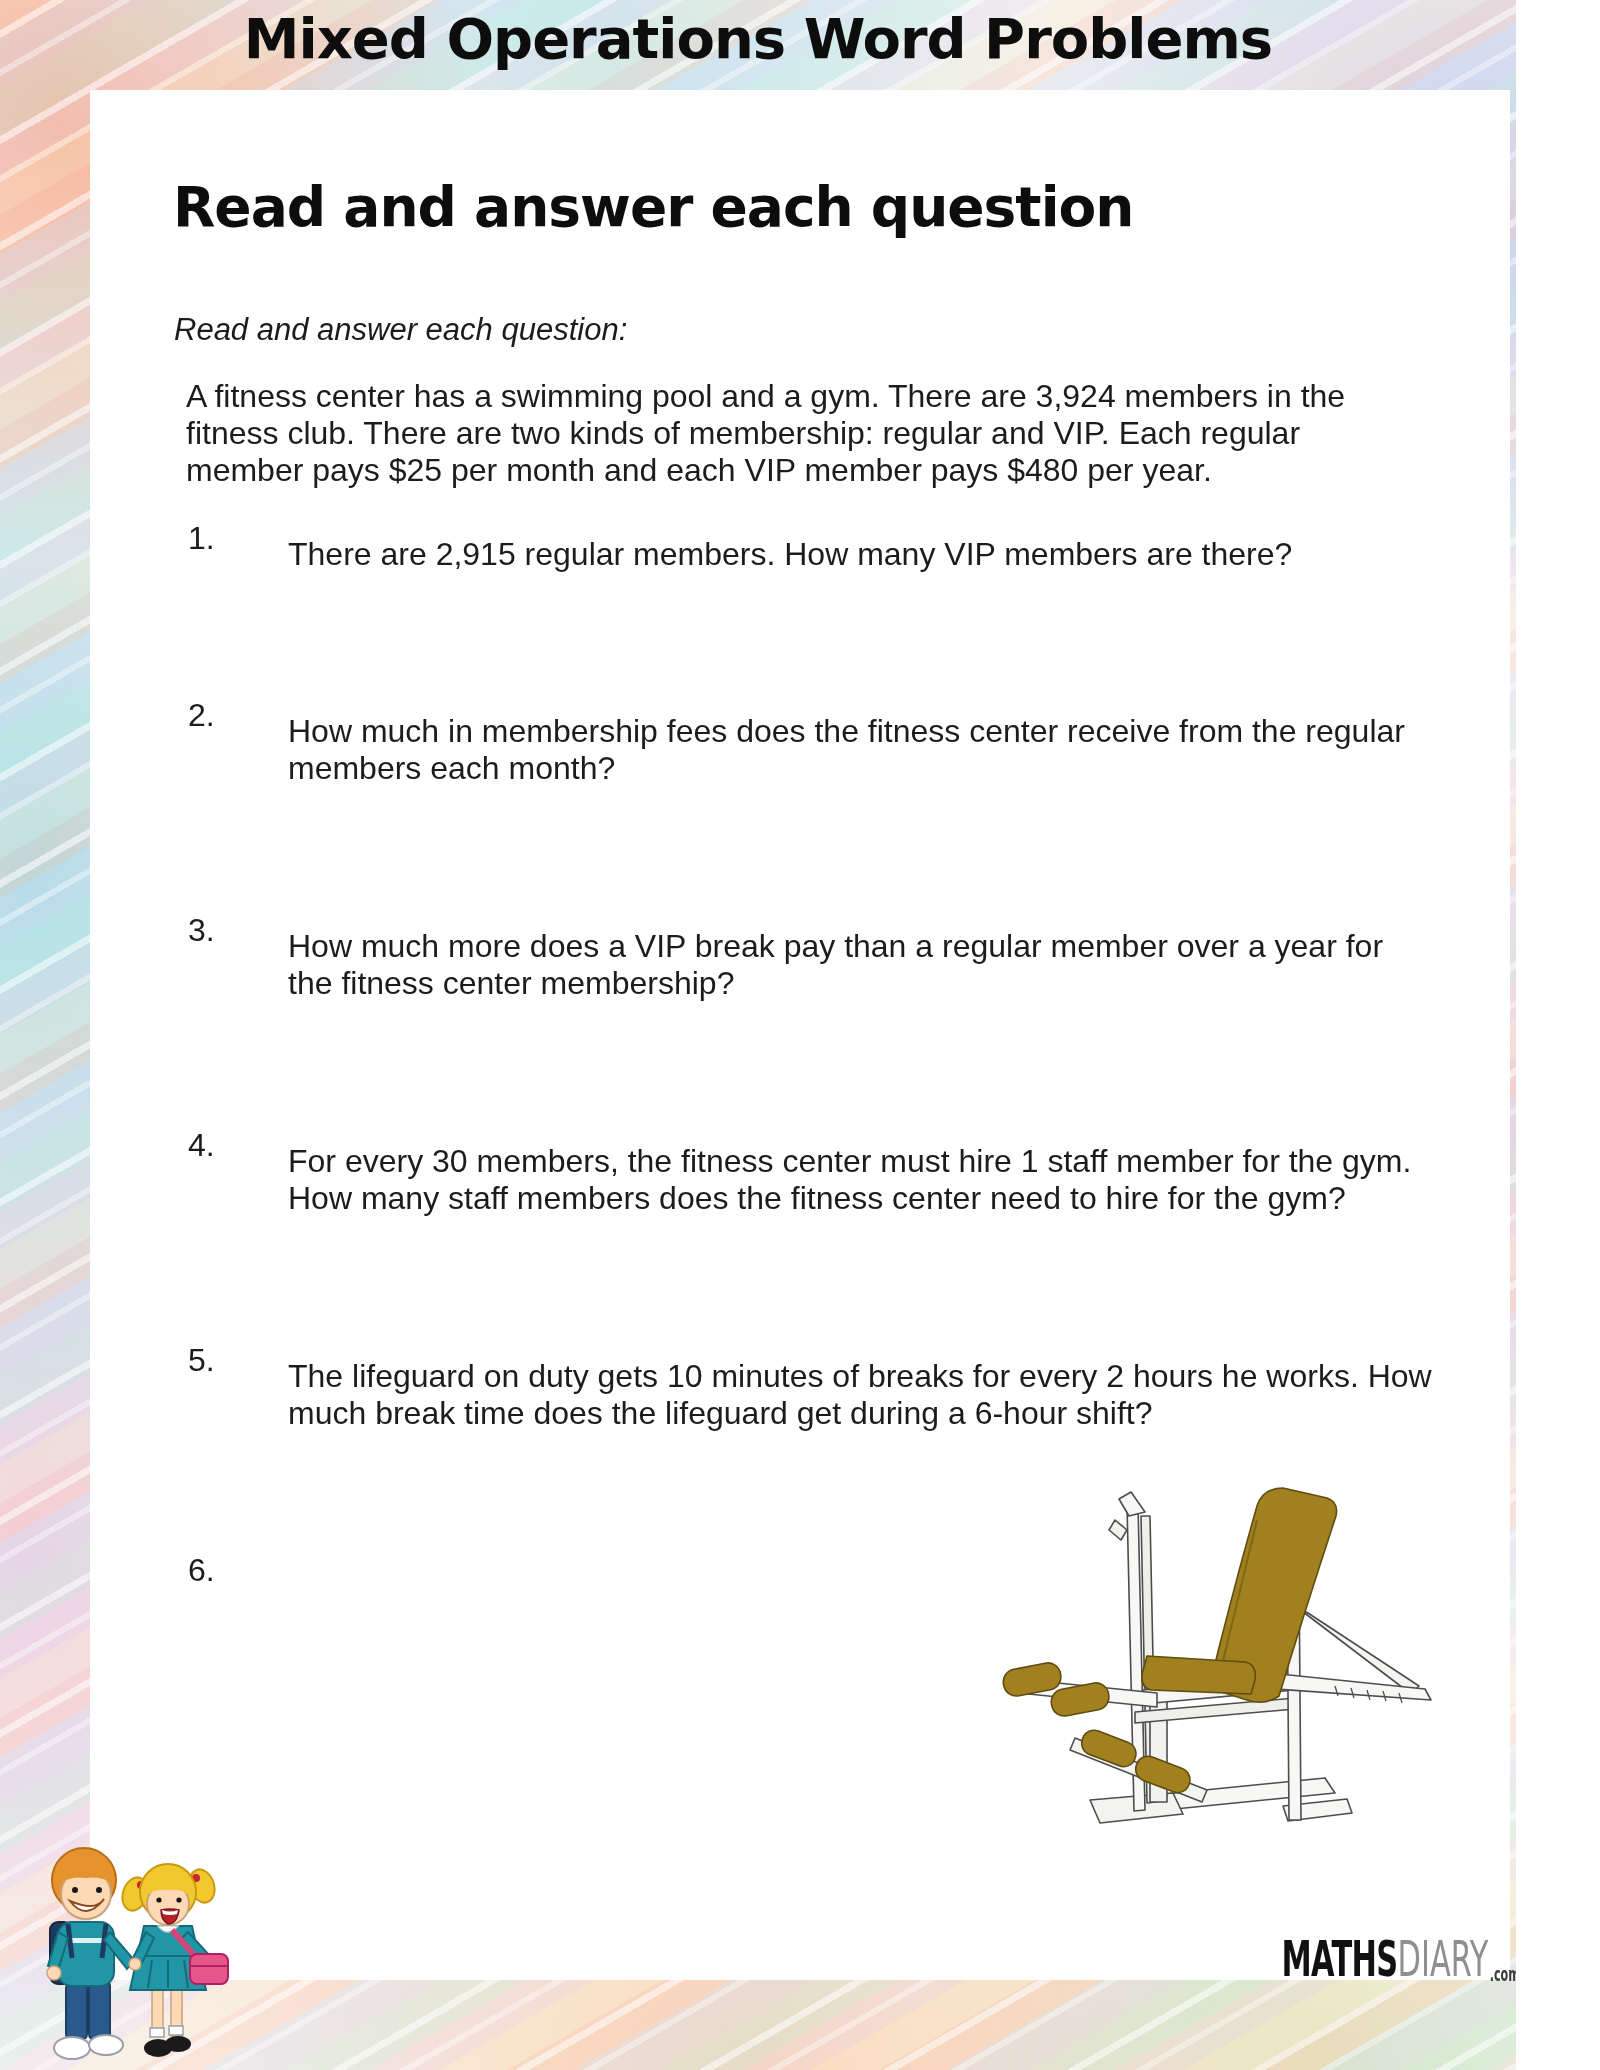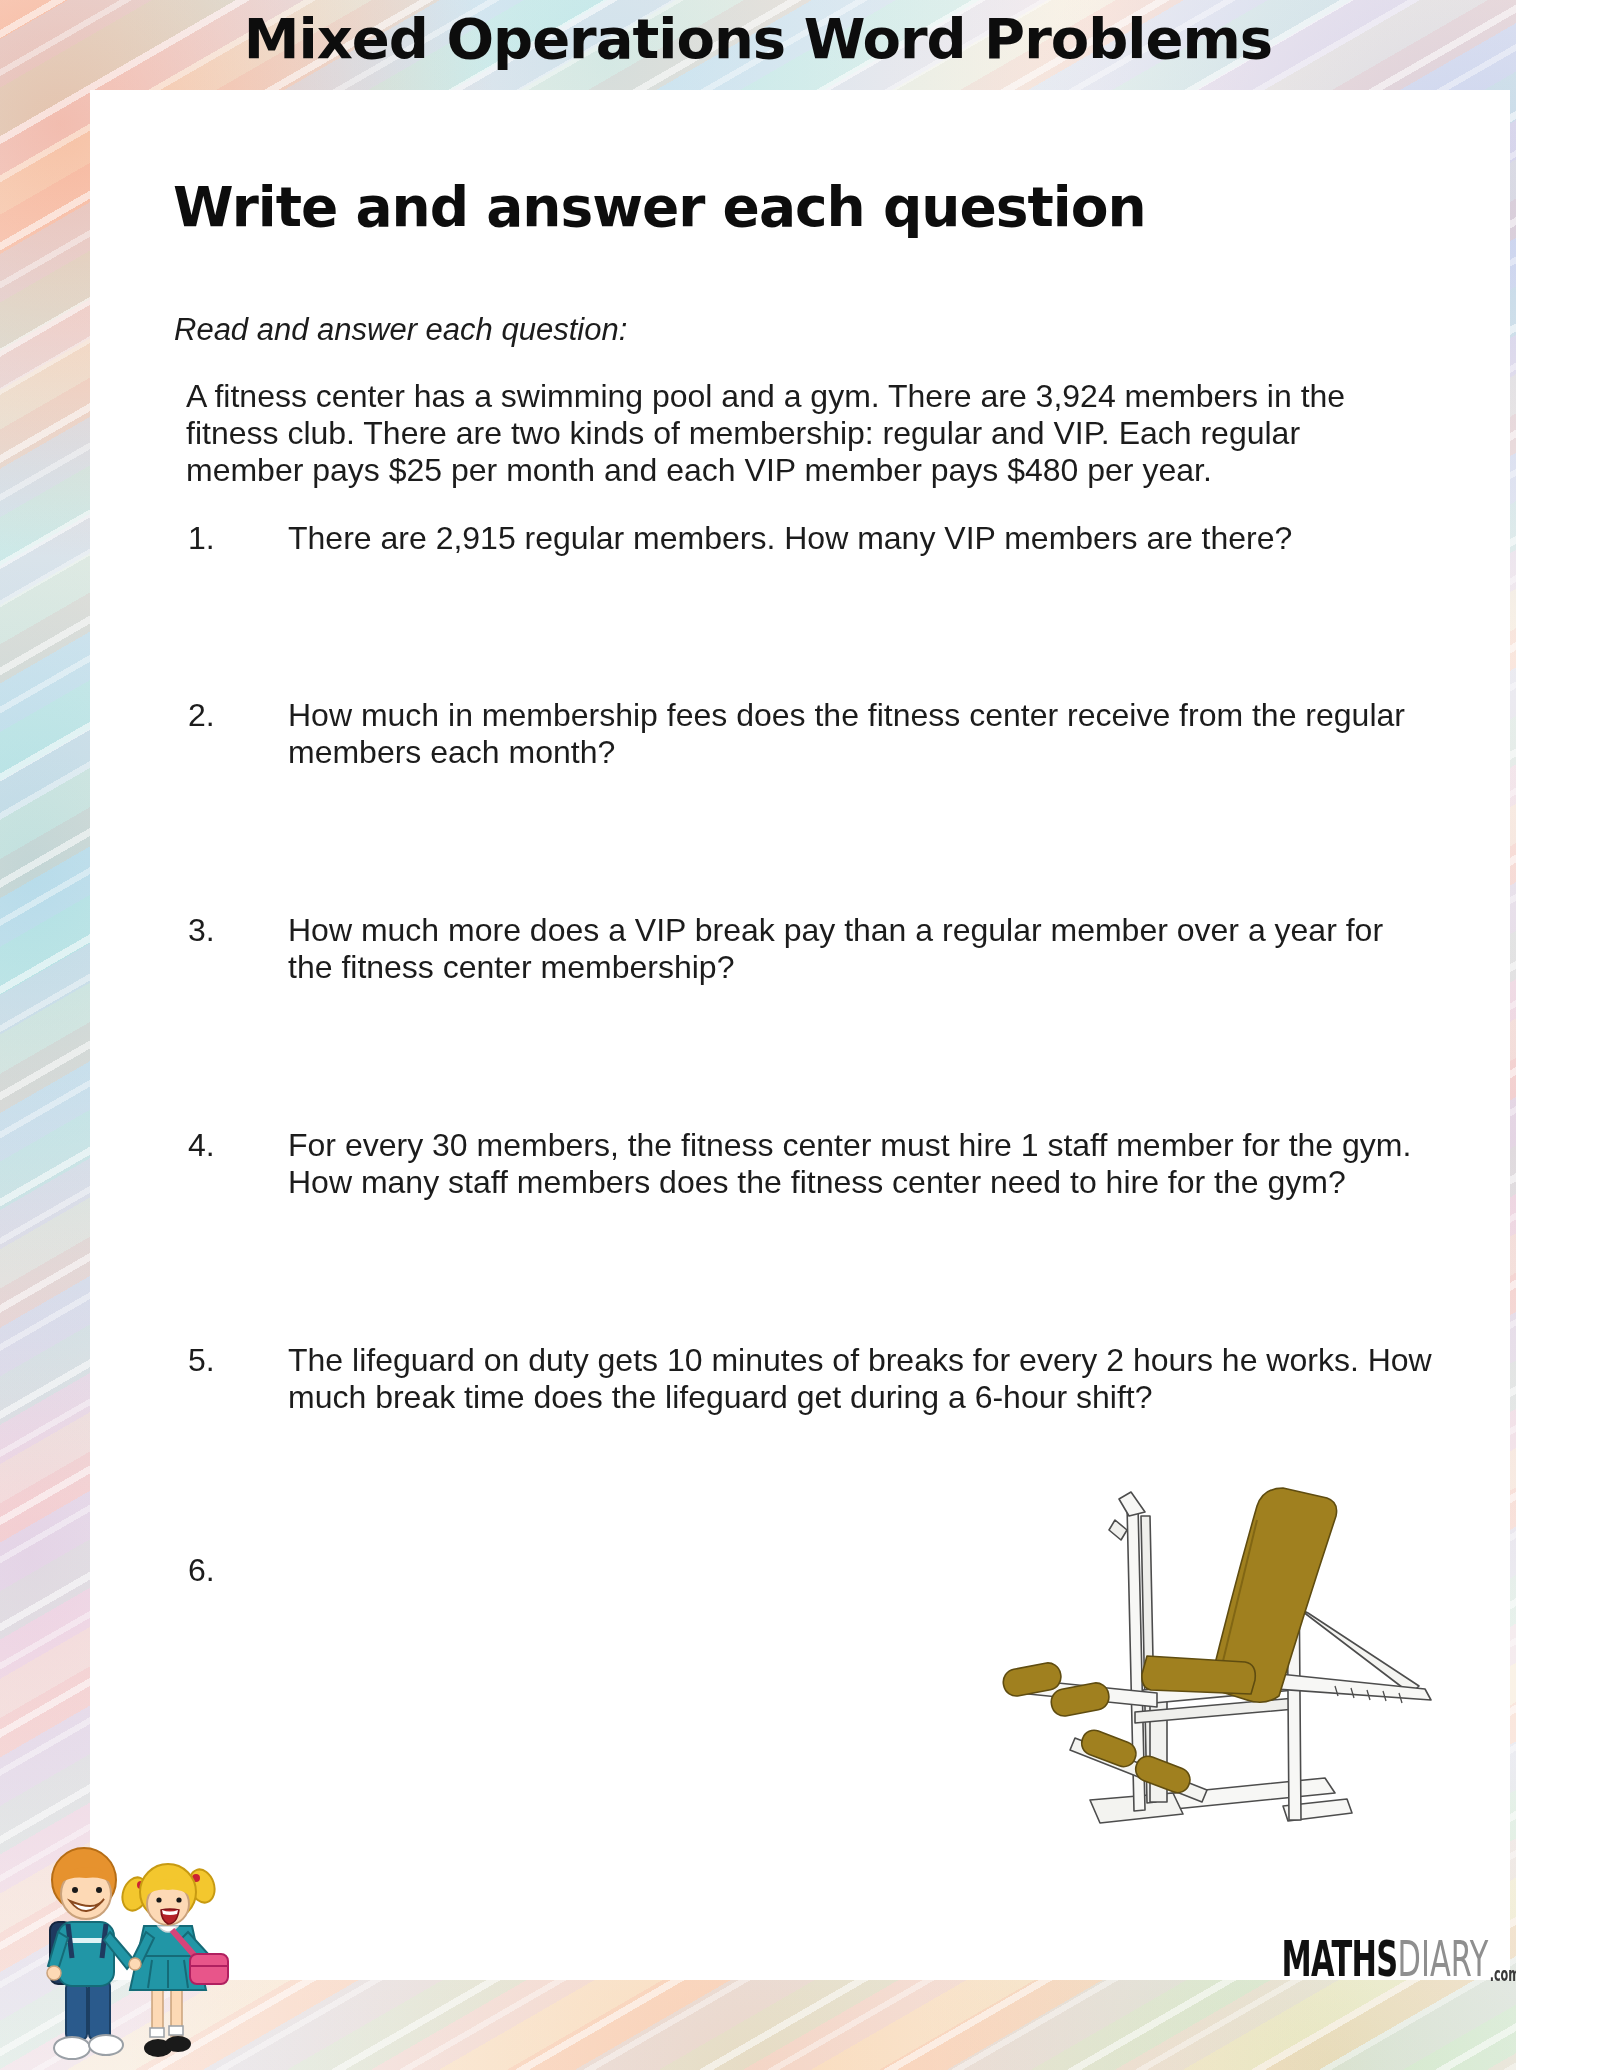--- a/index.html
+++ b/index.html
@@ -58,21 +58,21 @@
     position:absolute;left:96px;top:288px;
     font-size:32px;line-height:37px;white-space:pre-line;
     width:1300px;
   }
   .q{
     position:absolute;left:98px;
     display:flex;align-items:flex-start;
     font-size:32px;line-height:37px;
   }
   .q-num{width:100px;flex:0 0 100px;}
-  .q-text{white-space:pre-line;max-width:1190px;}
+  .q-text{white-space:pre-line;max-width:1190px;margin-top:16px;}
   .q1{top:430px;} .q2{top:607px;} .q3{top:822px;}
   .q4{top:1037px;} .q5{top:1252px;} .q6{top:1462px;}
   .q6 .q-text{white-space:normal;text-align:justify;width:700px;}
   .bench{position:absolute;left:905px;top:1360px;width:445px;height:390px;}
   .kids{position:absolute;left:22px;top:1838px;width:215px;height:232px;}
   .brand{
     position:absolute;left:1285px;top:1912px;width:235px;height:72px;
     display:flex;align-items:flex-end;justify-content:flex-end;
     transform:scale(.66,1.1);transform-origin:right bottom;
     white-space:nowrap;
@@ -92,21 +92,21 @@
 </style>
 </head>
 <body>
 
 <div class="canvas">
 
   <div class="doc-title">Mixed Operations Word Problems</div>
 
   <div class="page">
 
-    <div class="ws-heading">Write and answer each question</div>
+    <div class="ws-heading">Read and answer each question</div>
 
     <div class="ws-instruction">Read and answer each question:</div>
 
     <div class="ws-intro">A fitness center has a swimming pool and a gym. There are 3,924 members in the
 fitness club. There are two kinds of membership: regular and VIP.  Each regular
 member pays $25 per month and each VIP member pays $480 per year.</div>
 
     <div class="q q1">
       <div class="q-num">1.</div>
       <div class="q-text">There are 2,915 regular members. How many VIP members are there?</div>

